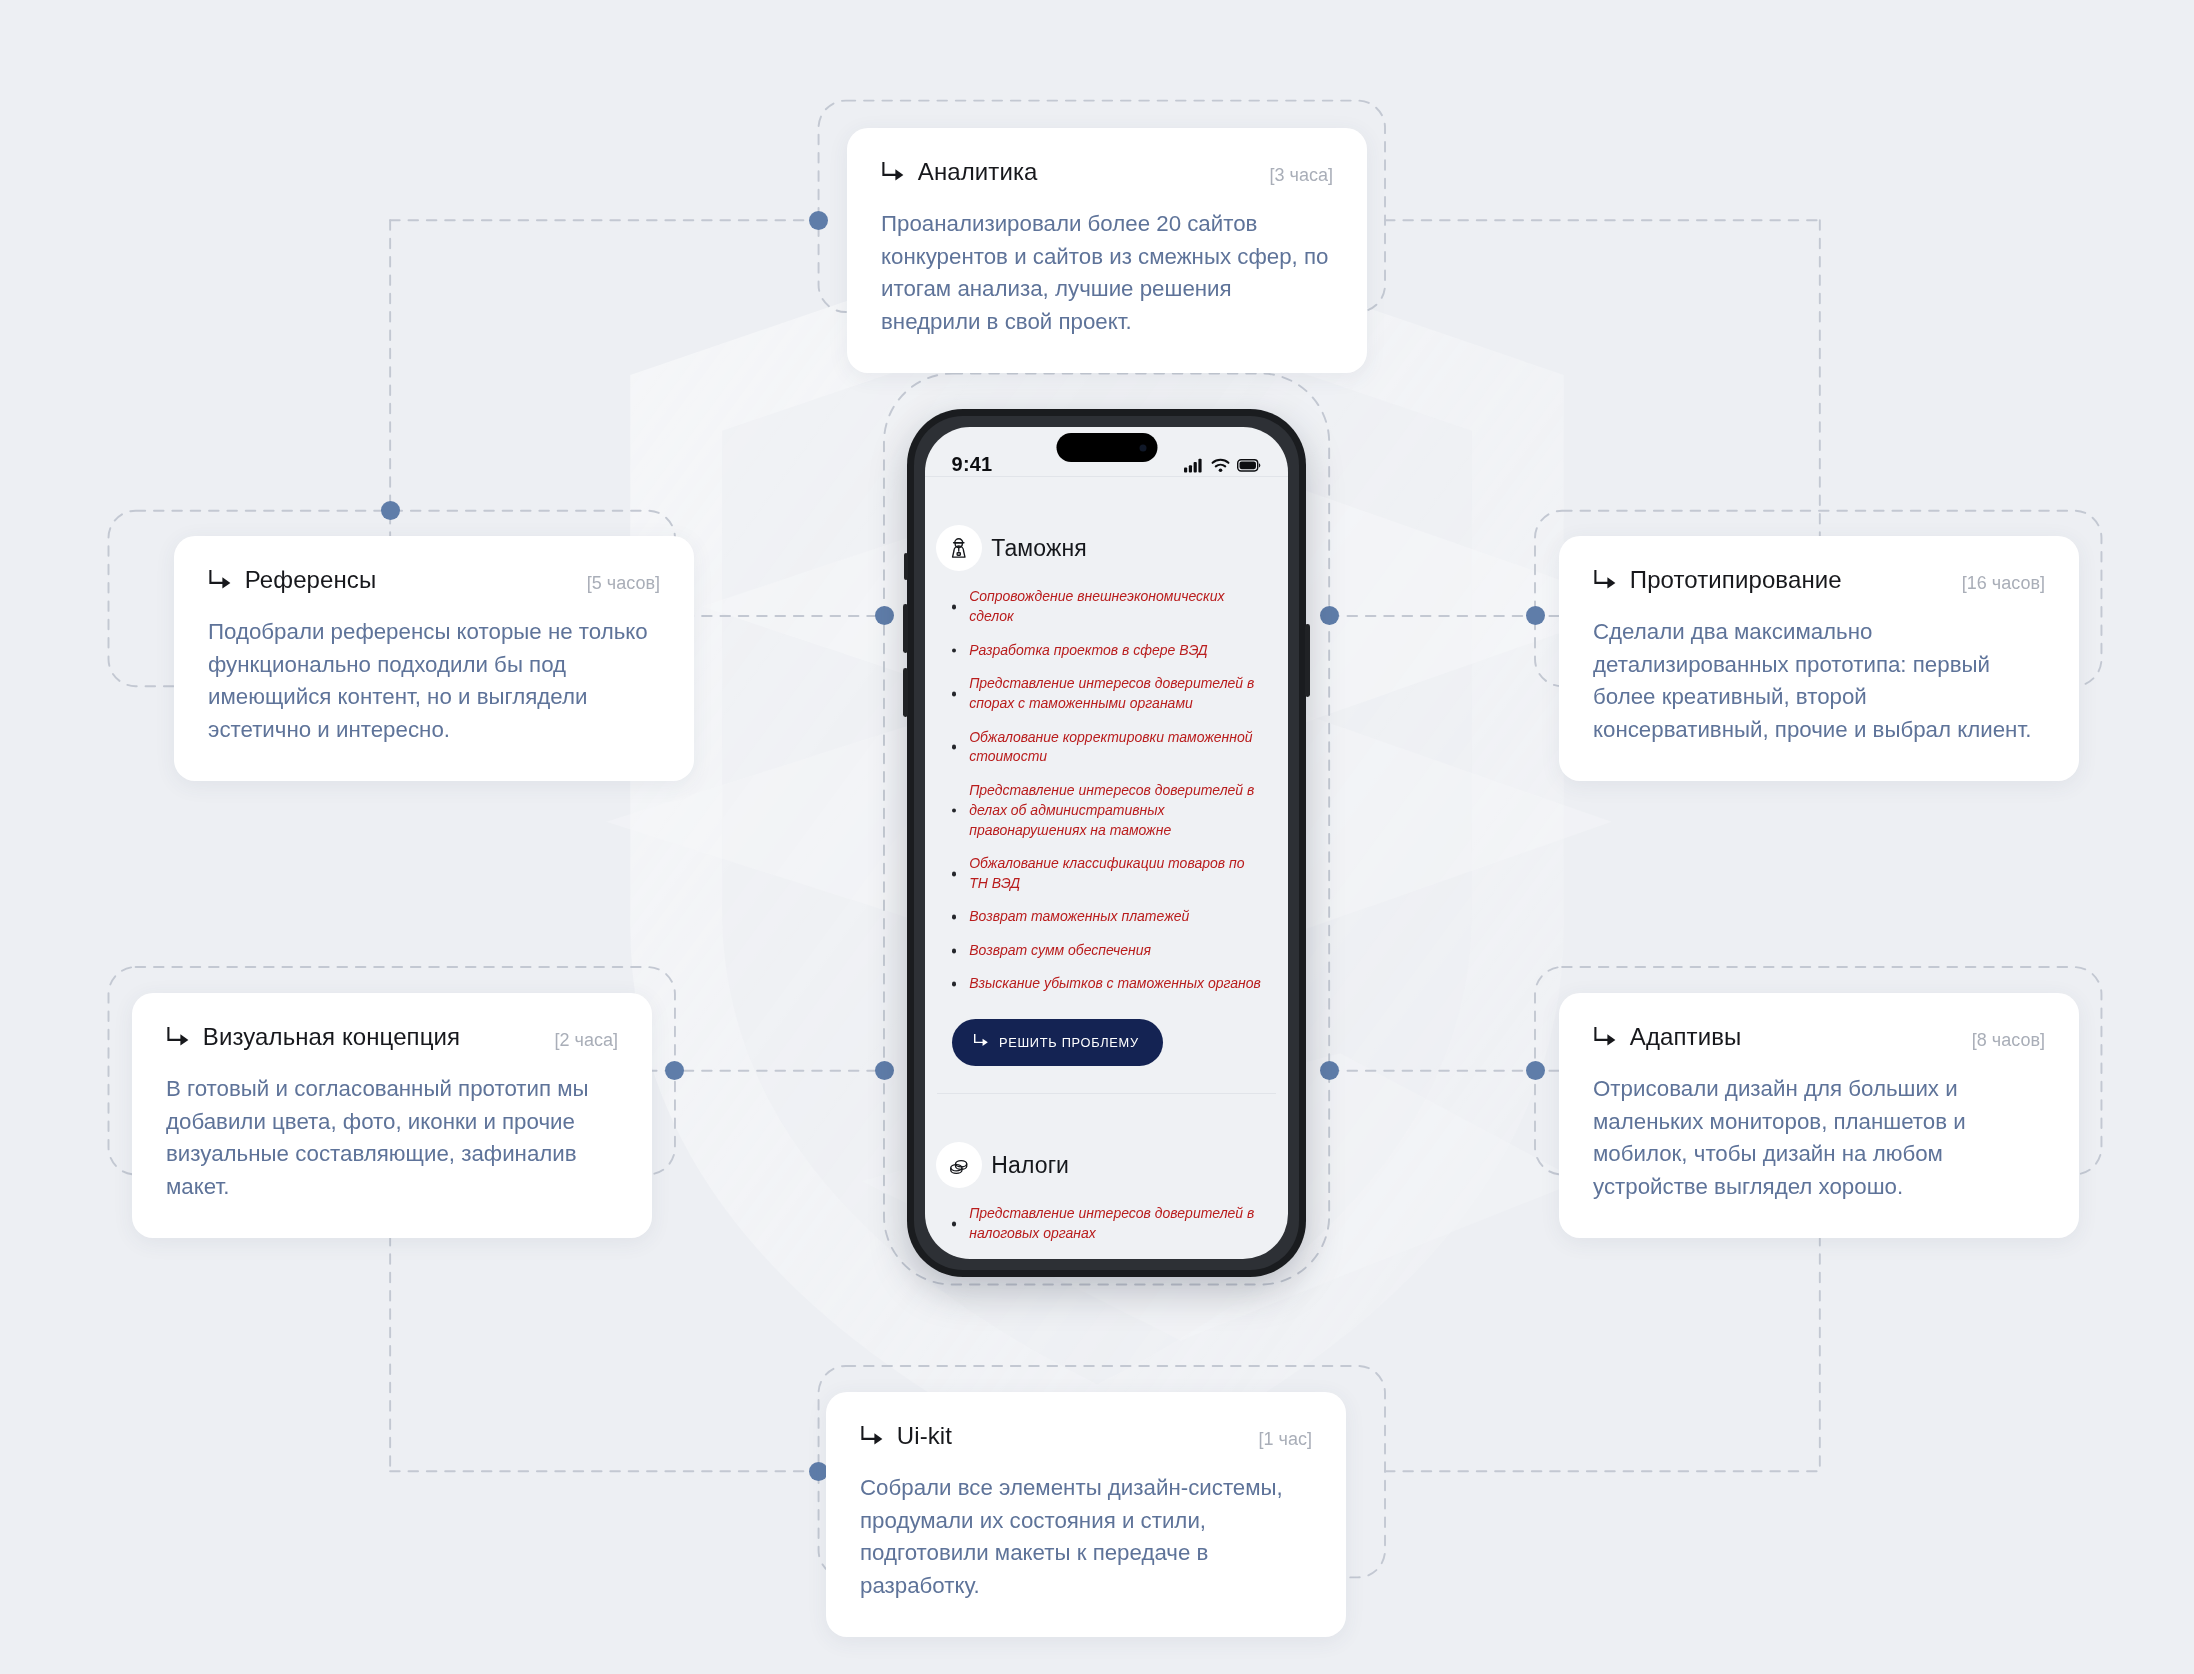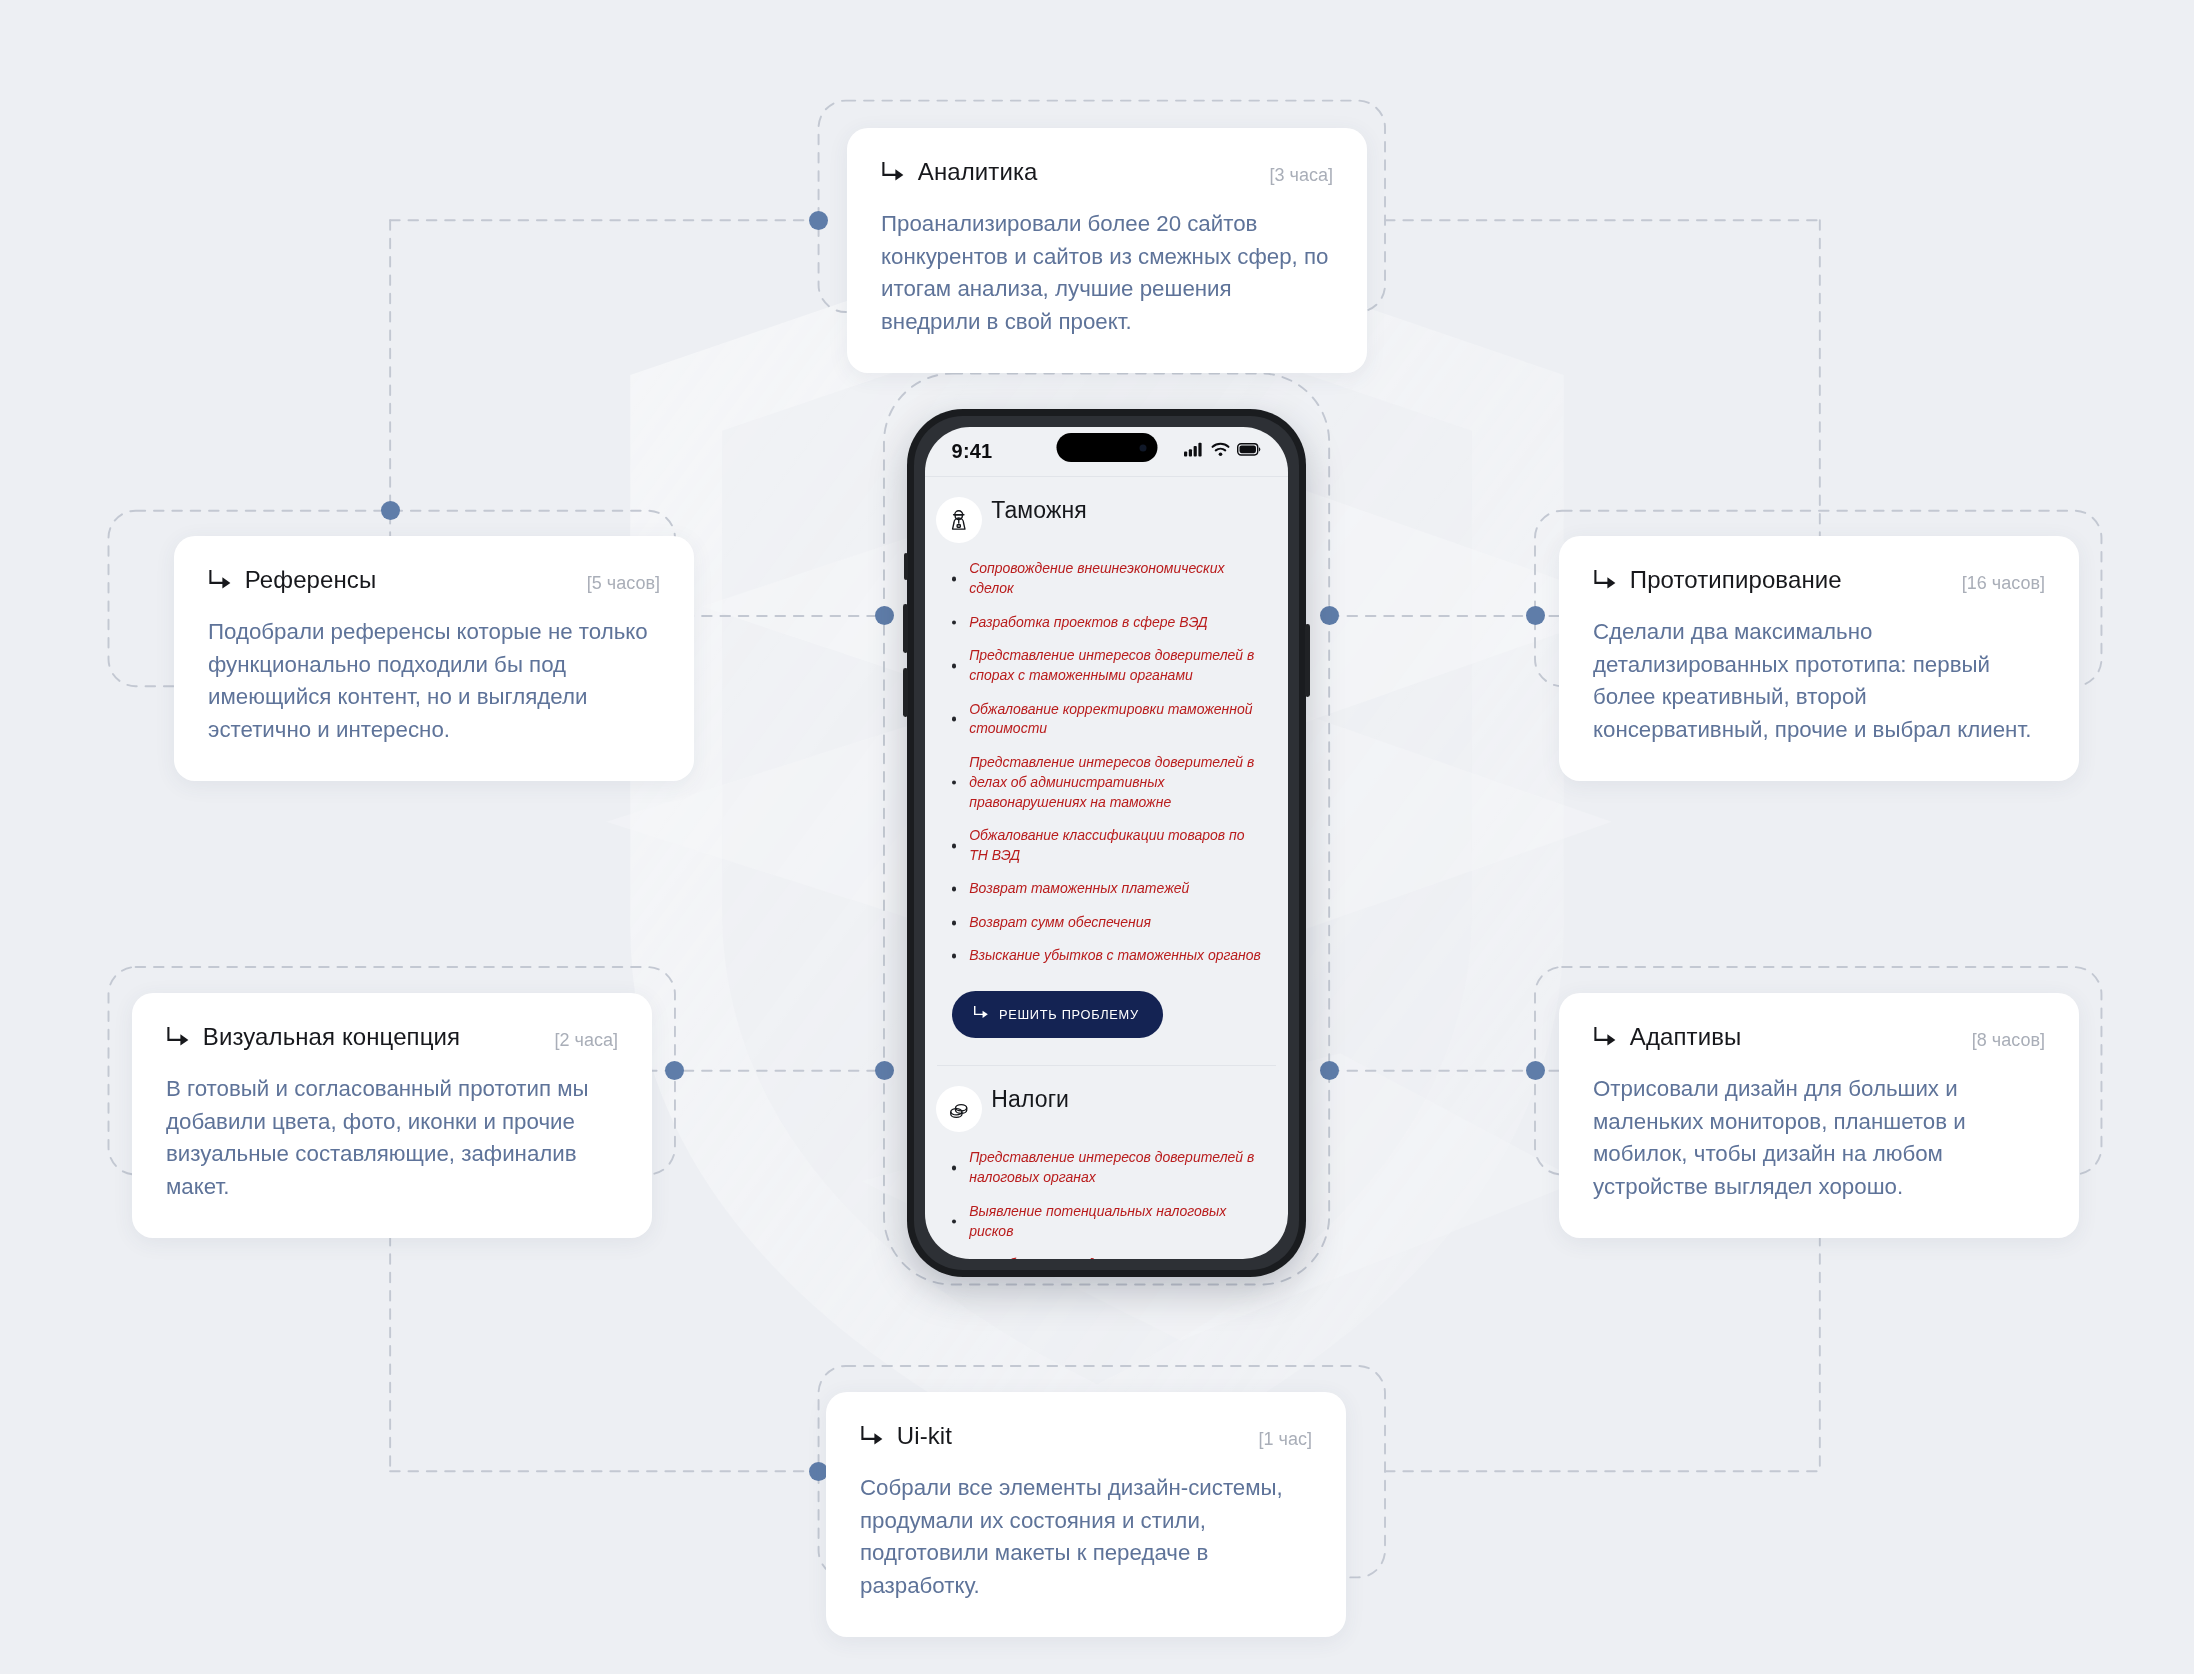--- a/index.html
+++ b/index.html
@@ -152,21 +152,21 @@
   .btn-silent { left: -3.2px; top: 144px; width: 4px; height: 27px; }
   .btn-volup  { left: -4px; top: 195px; width: 4.8px; height: 49px; }
   .btn-voldn  { left: -4px; top: 259px; width: 4.8px; height: 49px; }
   .btn-power  { right: -4px; top: 215px; width: 4.8px; height: 73px; }
 
   
   #status-bar {
     position: relative;
     height: 49px;
     display: flex;
-    align-items: center;
+    align-items: flex-end;
     padding: 0 27px;
   }
   #status-time {
     font-size: 20px;
     font-weight: 600;
     color: #0d0e11;
     letter-spacing: 0.2px;
     width: 96px;
   }
   #dynamic-island {
@@ -201,23 +201,24 @@
     background: #e1e4e9;
     margin: 0;
   }
 
   #screen-scroll {
     padding: 0 0 0 0;
   }
 
   .section-head {
     display: flex;
-    align-items: flex-start;
+    align-items: center;
     gap: 9.6px;
     padding: 21px 0 16px 11.2px;
+    margin-top: 28px;
   }
   .section-icon-wrap {
     width: 46px; height: 46px;
     border-radius: 50%;
     background: #ffffff;
     display: flex;
     align-items: center;
     justify-content: center;
     flex: 0 0 auto;
   }

